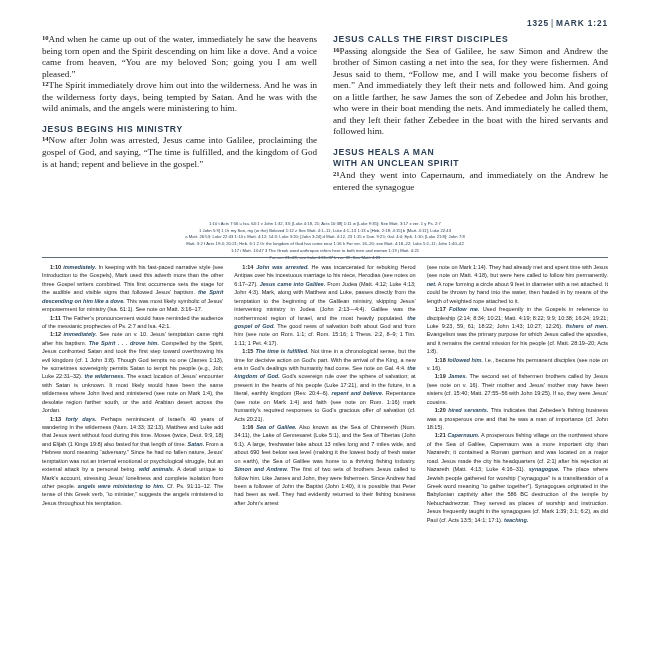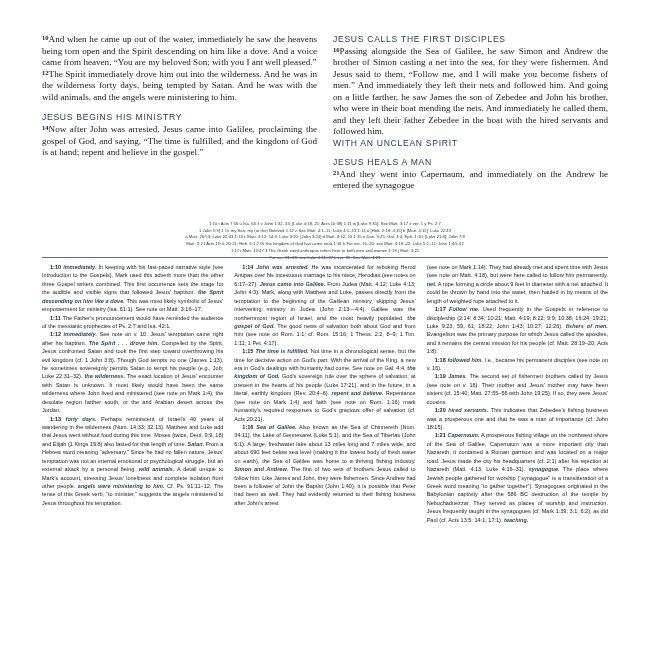--- a/index.html
+++ b/index.html
@@ -48,21 +48,21 @@
     line-height: 1.265;
     text-align: justify;
     hyphens: none;
   }
   .scol p {
     margin: 0;
     text-indent: 0;
   }
   .shead {
     font-family: "Liberation Sans", sans-serif;
-    font-weight: normal;
+    font-weight: bold;
     font-size: 8.6px;
     letter-spacing: 0.7px;
     color: #2a3d52;
     margin: 9px 0 1.5px 0;
     line-height: 1.18;
   }
   .shead.first { margin-top: 0; }
   .vn {
     font-size: 6.6px;
     vertical-align: 0.33em;
@@ -115,38 +115,41 @@
   }
   .ncol p { margin: 0; text-indent: 8px; }
   .nref { font-weight: bold; }
   .nlemma { font-style: italic; font-weight: bold; color: #2a4a63; }
 </style>
 </head>
 <body>
 
 <div class="page">
 
+  <div class="runhead">
+    <span>1325</span><span class="sep">|</span><span>MARK 1:21</span>
+  </div>
 
   <div class="scripture">
 
     <div class="scol">
-      <p><span class="vn">10</span><span>And when he came up out of the water, immediately he saw the heavens being torn open and the Spirit descending on him like a dove. And a voice came from heaven, “You are my beloved Son; with you I am well pleased.”</span></p>
+      <p><span class="vn">10</span><span>And when he came up out of the water, immediately he saw the heavens being torn open and the Spirit descending on him like a dove. And a voice came from heaven, “You are my beloved Son; going you I am well pleased.”</span></p>
 
       <p><span class="ind"></span><span class="vn">12</span><span>The Spirit immediately drove him out into the wilderness. And he was in the wilderness forty days, being tempted by Satan. And he was with the wild animals, and the angels were ministering to him.</span></p>
 
       <div class="shead">JESUS BEGINS HIS MINISTRY</div>
       <p><span class="vn">14</span><span>Now after John was arrested, Jesus came into Galilee, proclaiming the gospel of God, and saying, “The time is fulfilled, and the kingdom of God is at hand; repent and believe in the gospel.”</span></p>
     </div>
 
     <div class="scol">
       <div class="shead first">JESUS CALLS THE FIRST DISCIPLES</div>
       <p><span class="vn">16</span><span>Passing alongside the Sea of Galilee, he saw Simon and Andrew the brother of Simon casting a net into the sea, for they were fishermen. And Jesus said to them, “Follow me, and I will make you become fishers of men.” And immediately they left their nets and followed him. And going on a little farther, he saw James the son of Zebedee and John his brother, who were in their boat mending the nets. And immediately he called them, and they left their father Zebedee in the boat with the hired servants and followed him.</span></p>
 
+      <div class="shead">JESUS HEALS A MAN</div>
       <div class="shead" style="margin-top:0">WITH AN UNCLEAN SPIRIT</div>
-      <div class="shead">JESUS HEALS A MAN</div>
       <p><span class="vn">21</span><span>And they went into Capernaum, and immediately on the Andrew he entered the synagogue</span></p>
     </div>
   </div>
 
   <div class="xrefs">
     <div>1:10 t Acts 7:56    u Isa. 64:1    v John 1:32, 33; [Luke 4:18, 21; Acts 10:38]    1:11 w [Luke 9:35]; See Matt. 3:17    x ver. 1    y Ps. 2:7</div>
     <div>1 John 5:9]    1 Or my Son, my (or the) Beloved    1:12 z See Matt. 4:1–11; Luke 4:1–13    1:13 a [Heb. 2:18; 4:15]    b [Matt. 4:11]; Luke 22:43</div>
     <div>a Matt. 26:53; Luke 22:43    1:14 c Matt. 4:12; 14:3; Luke 3:20; [John 3:24]    d Matt. 4:12, 23    1:15 e Dan. 9:25; Gal. 4:4; Eph. 1:10; [Luke 21:8]; John 7:8</div>
     <div>Matt. 3:2    f Acts 19:4; 20:21; Heb. 6:1    2 Or the kingdom of God has come near    1:16 h For ver. 16–20; see Matt. 4:18–22; Luke 5:2–11; John 1:40–42</div>
     <div>1:17 i Matt. 13:47    3 The Greek word anthropos refers here to both men and women    1:19 j Matt. 4:21</div>

